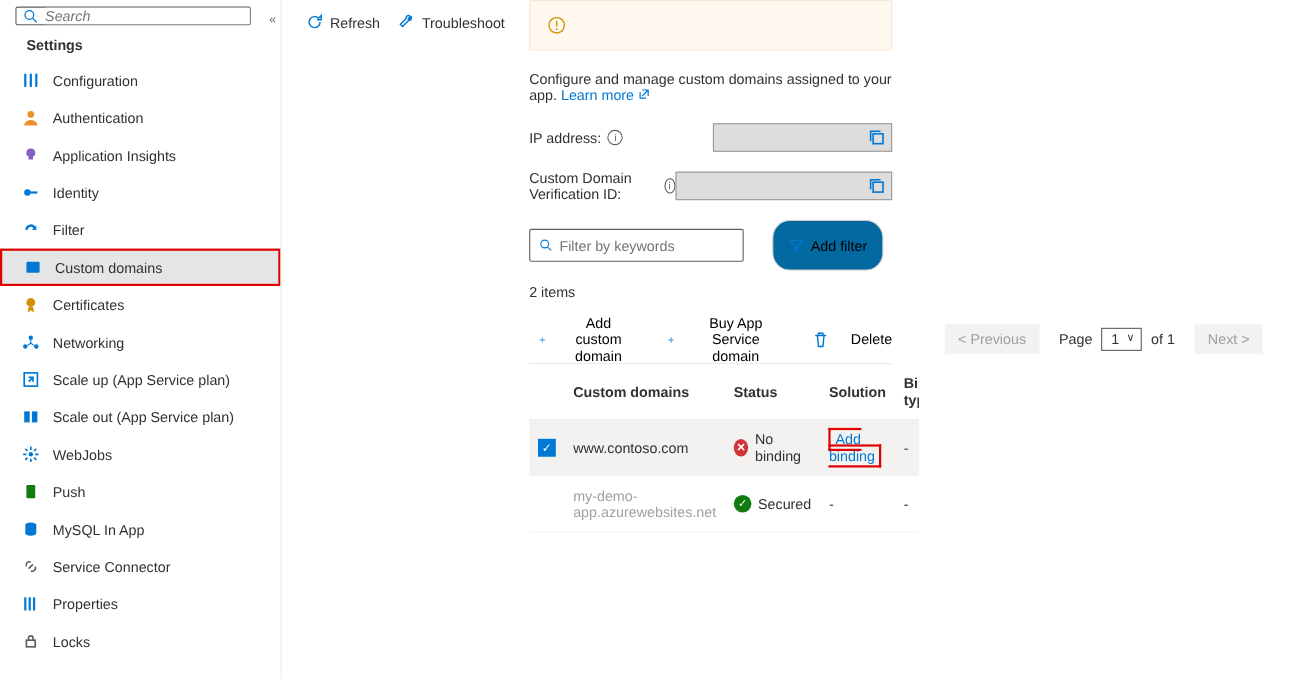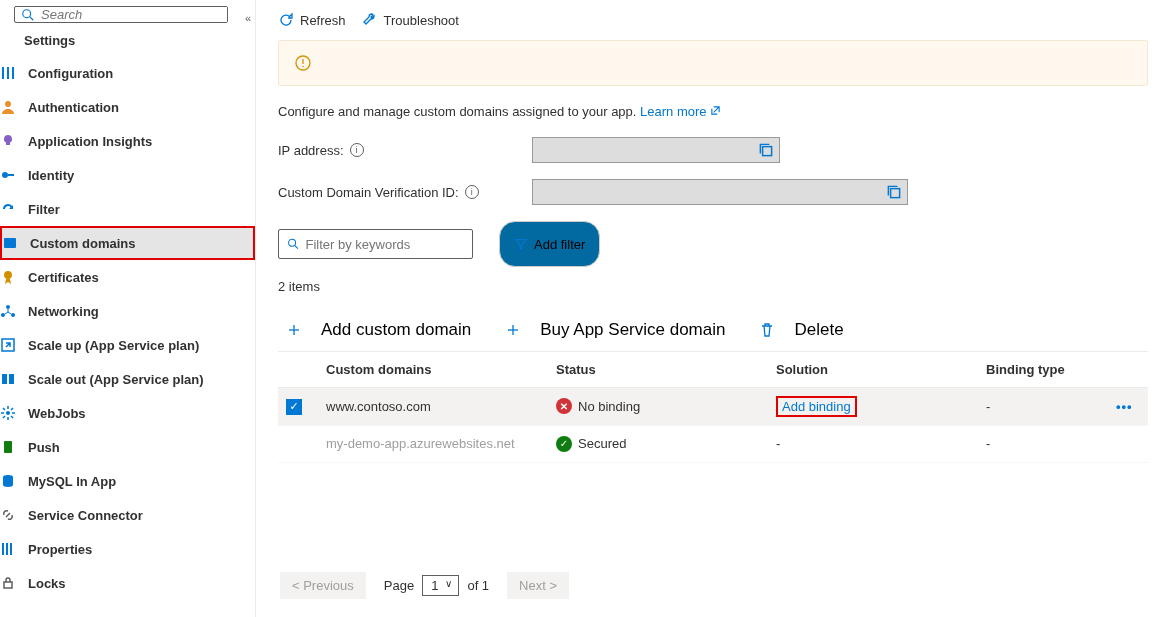--- a/index.html
+++ b/index.html
@@ -6,24 +6,24 @@
     body { width:1172px; height:617px; background:#fff; color:#323130; font-size:13px; overflow:hidden; display:flex; }
     .sidebar { width:256px; height:100%; border-right:1px solid #edebe9; display:flex; flex-direction:column; position:relative; }
     .search-box { margin:6px 10px 6px 14px; border:1px solid #605e5c; border-radius:2px; display:flex; align-items:center; height:17px; width:214px; }
     .search-box svg { width:14px; height:14px; margin:0 6px; color:#0078d4; }
     .search-box input { border:none; outline:none; font-size:13px; flex:1; font-style:italic; color:#605e5c; }
     .collapse-btn { position:absolute; top:12px; right:4px; color:#605e5c; font-size:11px; cursor:pointer; }
     .section-label { font-weight:600; font-size:13px; padding:4px 24px 8px; color:#323130; }
     .nav { overflow-y:auto; flex:1; }
     .nav::-webkit-scrollbar { width:8px; }
     .nav::-webkit-scrollbar-thumb { background:#c8c6c4; border-radius:4px; }
-    .nav-item { display:flex; align-items:center; height:34px; cursor:pointer; gap:12px; font-size:13px;font-weight:bold; }
+    .nav-item { display:flex; align-items:center; height:34px; padding-left:20px; cursor:pointer; gap:12px; font-size:13px; }
     .nav-item.active { background:#e5e5e5; border:2px solid #e00000; border-right:2px solid #e00000; }
     .nav-icon { width:16px; height:16px; display:inline-flex; align-items:center; justify-content:center; }
-    .main { flex:1; display:flex; flex-direction:column; padding:0; overflow:hidden; }
+    .main { flex:1; display:flex; flex-direction:row; padding:0; overflow:hidden; }
     .toolbar { display:flex; align-items:center; height:40px; padding-left:22px; gap:16px; }
     .toolbar-btn { display:flex; align-items:center; gap:6px; background:none; border:none; cursor:pointer; font-size:13px; color:#323130; }
     .toolbar-btn svg { width:16px; height:16px; color:#0078d4; }
     .scroll-area { flex:1; overflow-y:auto; padding:0 24px 0 22px; }
     .scroll-area::-webkit-scrollbar { width:8px; }
     .scroll-area::-webkit-scrollbar-thumb { background:#c8c6c4; border-radius:4px; }
     .alert { background:#fff8ef; border:1px solid #f4e7d4; border-radius:2px; padding:14px 16px; display:flex; align-items:center; gap:10px; margin-bottom:18px; font-size:13px; }
     .alert-icon { width:16px; height:16px; flex-shrink:0; }
     .desc { font-size:13px; margin-bottom:18px; }
     .desc a { color:#0078d4; text-decoration:none; }
@@ -34,21 +34,21 @@
     .copy-btn { position:absolute; right:4px; top:50%; transform:translateY(-50%); width:18px; height:18px; display:flex; align-items:center; justify-content:center; color:#0078d4; cursor:pointer; }
     .info-icon { width:14px; height:14px; border:1px solid #605e5c; border-radius:50%; display:inline-flex; align-items:center; justify-content:center; font-size:9px; color:#605e5c; }
     .filter-row { display:flex; align-items:center; gap:26px; margin-top:14px; margin-bottom:12px; }
     .filter-input { border:1px solid #605e5c; border-radius:2px; height:30px; width:195px; display:flex; align-items:center; padding:0 8px; gap:6px; }
     .filter-input input { border:none; outline:none; font-size:13px; width:100%; }
     .filter-input svg { width:14px; height:14px; color:#0078d4; }
     .add-filter { display:flex; align-items:center; gap:6px; border:1px solid #ccc; border-radius:16px; height:46px; padding:0 14px; background:#0369a1; cursor:pointer; font-size:13px; }
     .add-filter svg { width:14px; height:14px; color:#0078d4; }
     .item-count { font-size:13px; margin-bottom:14px; }
     .cmdbar { display:flex; align-items:center; height:44px; gap:26px; border-bottom:1px solid #edebe9; }
-    .cmd { display:flex; align-items:center; gap:19px; background:none; border:none; cursor:pointer; font-size:17px; padding-left:8px; }
+    .cmd { display:flex; align-items:center; gap:19px; background:none; border:none; cursor:pointer; font-size:13px; padding-left:8px; }
     .cmd svg { width:16px; height:16px; color:#0078d4; }
     table { width:100%; border-collapse:collapse; font-size:13px; }
     th { text-align:left; font-weight:600; padding:10px 8px; border-bottom:1px solid #edebe9; }
     td { padding:10px 8px; border-bottom:1px solid #f6f6f6; }
     tr.selected { background:#f3f2f1; }
     .checkbox { width:16px; height:16px; border:1px solid #605e5c; display:inline-flex; align-items:center; justify-content:center; }
     .checkbox.checked { background:#0078d4; border-color:#0078d4; color:#fff; font-size:11px; }
     .status { display:flex; align-items:center; gap:6px; }
     .status-red { width:16px; height:16px; background:#d13438; border-radius:50%; display:flex; align-items:center; justify-content:center; color:#fff; font-size:10px; font-weight:bold; }
     .status-green { width:16px; height:16px; background:#107c10; border-radius:50%; display:flex; align-items:center; justify-content:center; color:#fff; font-size:10px; }

